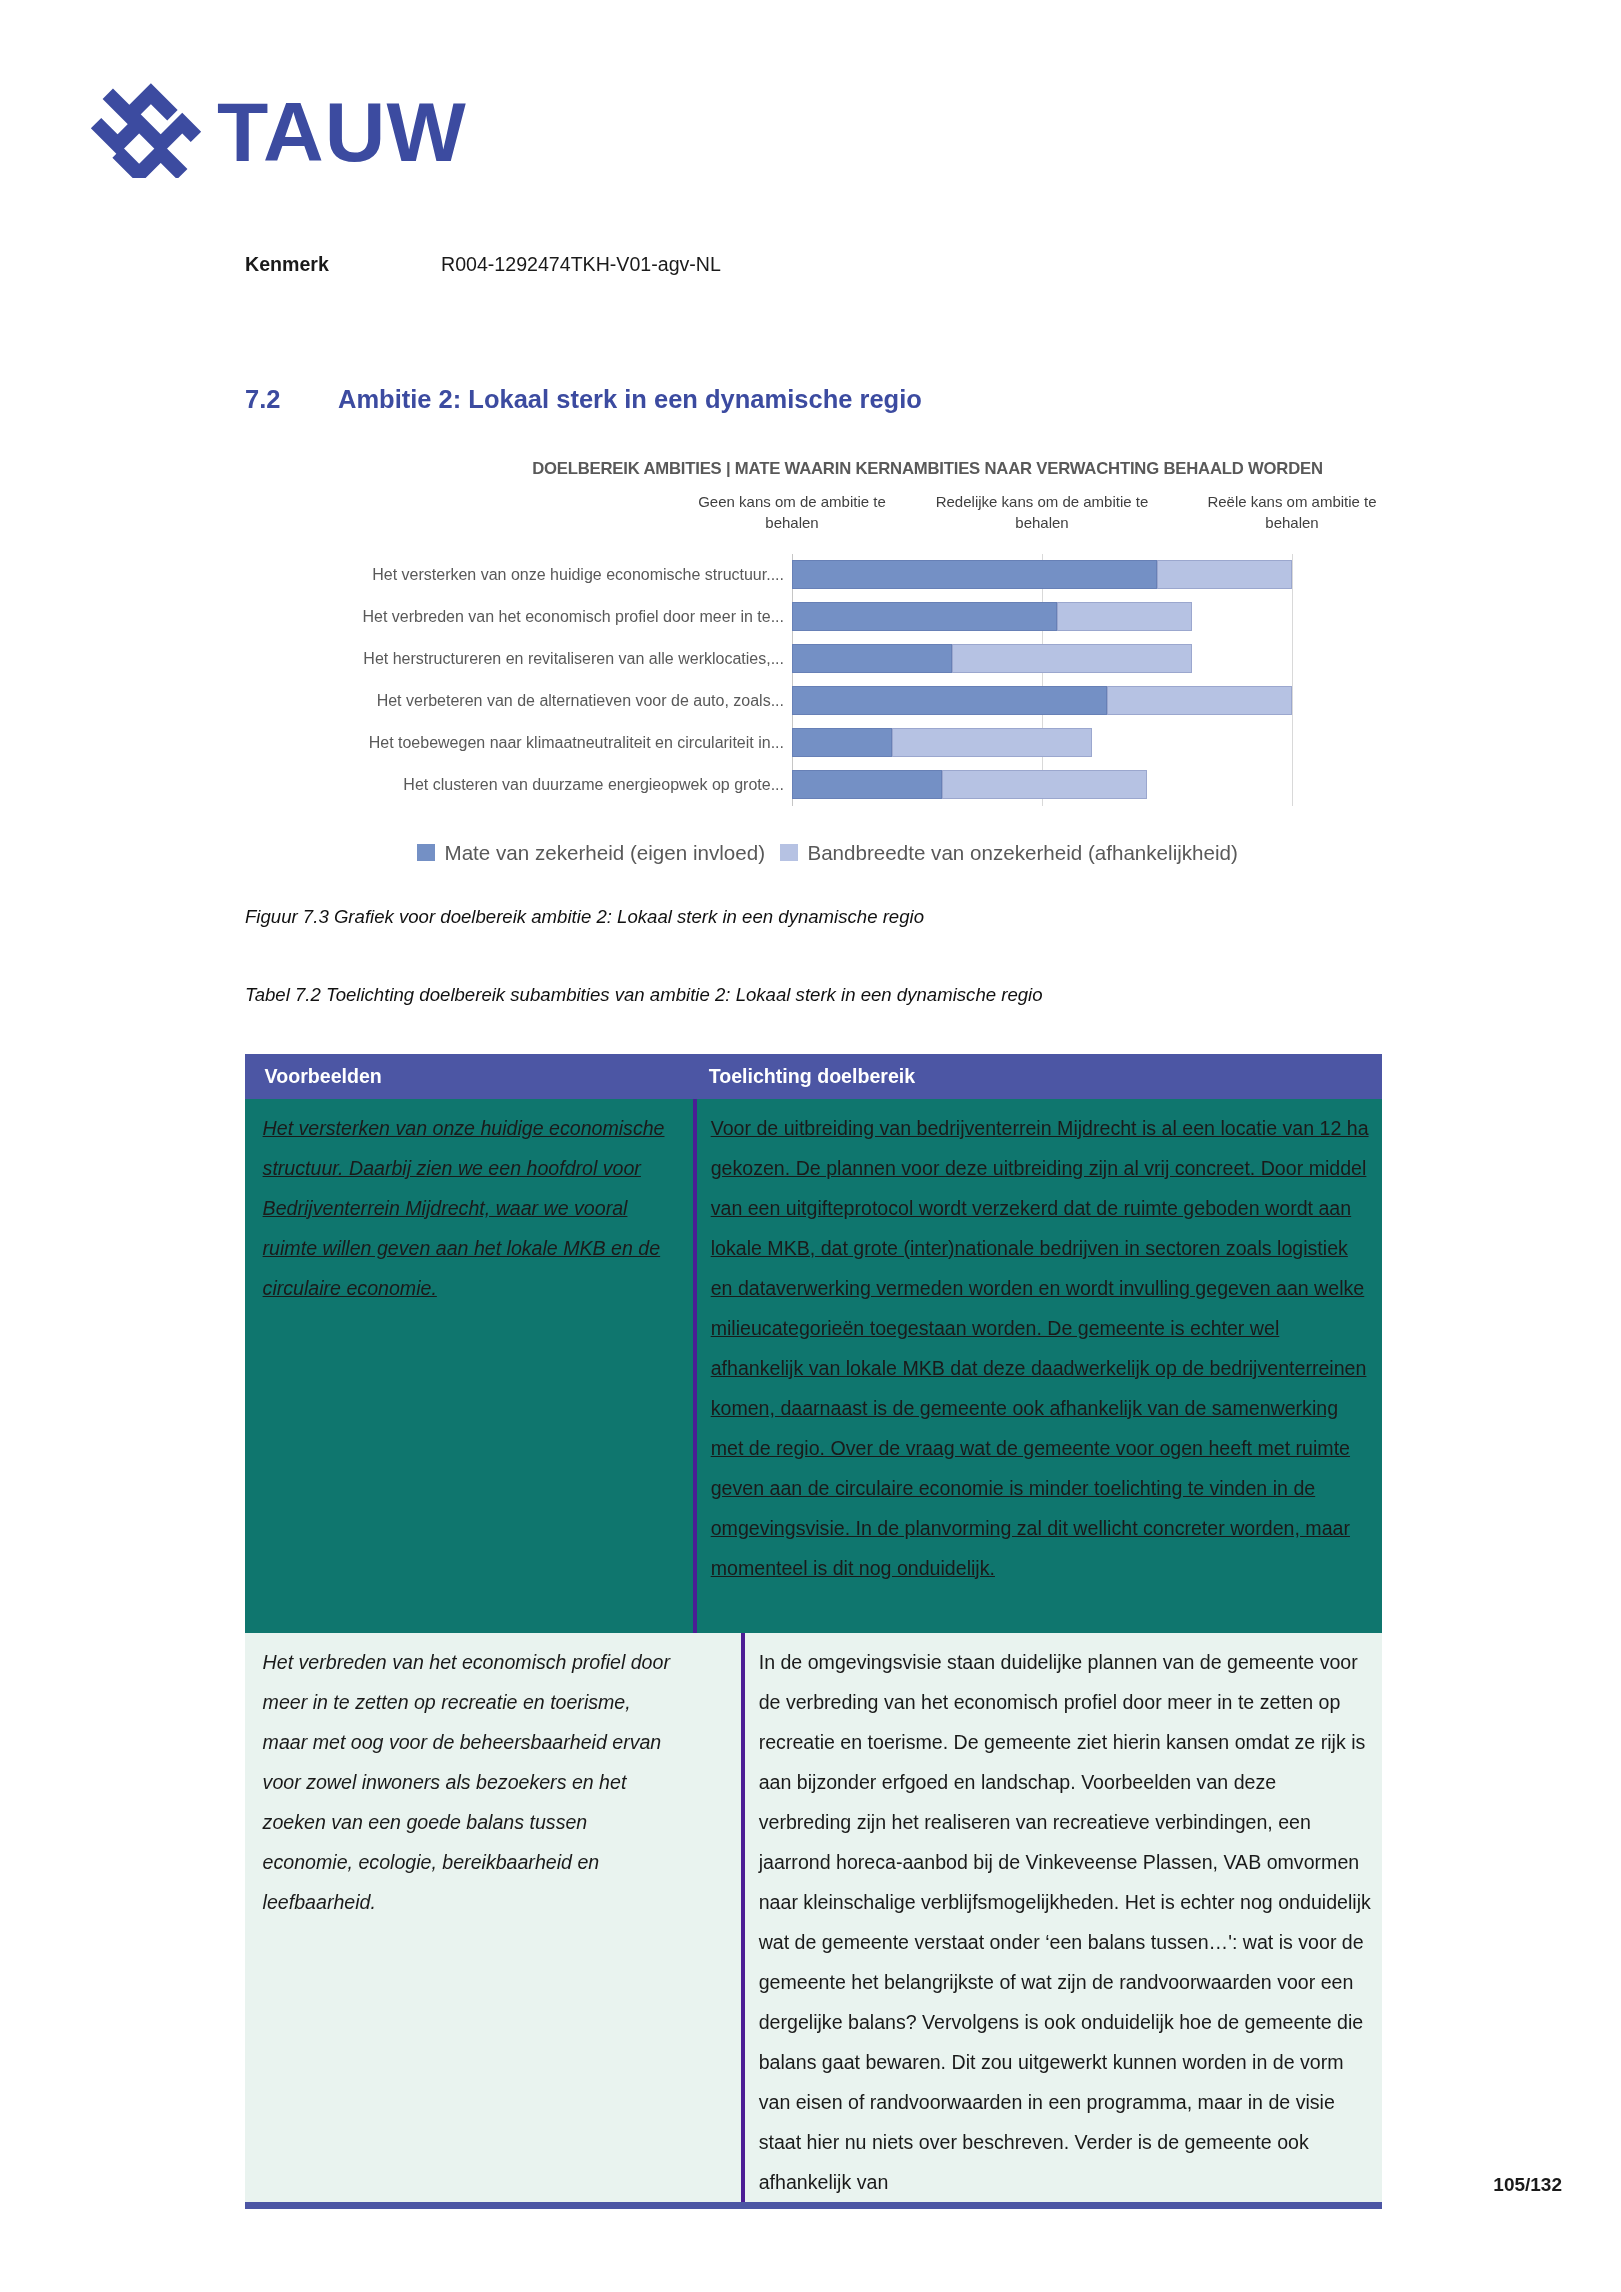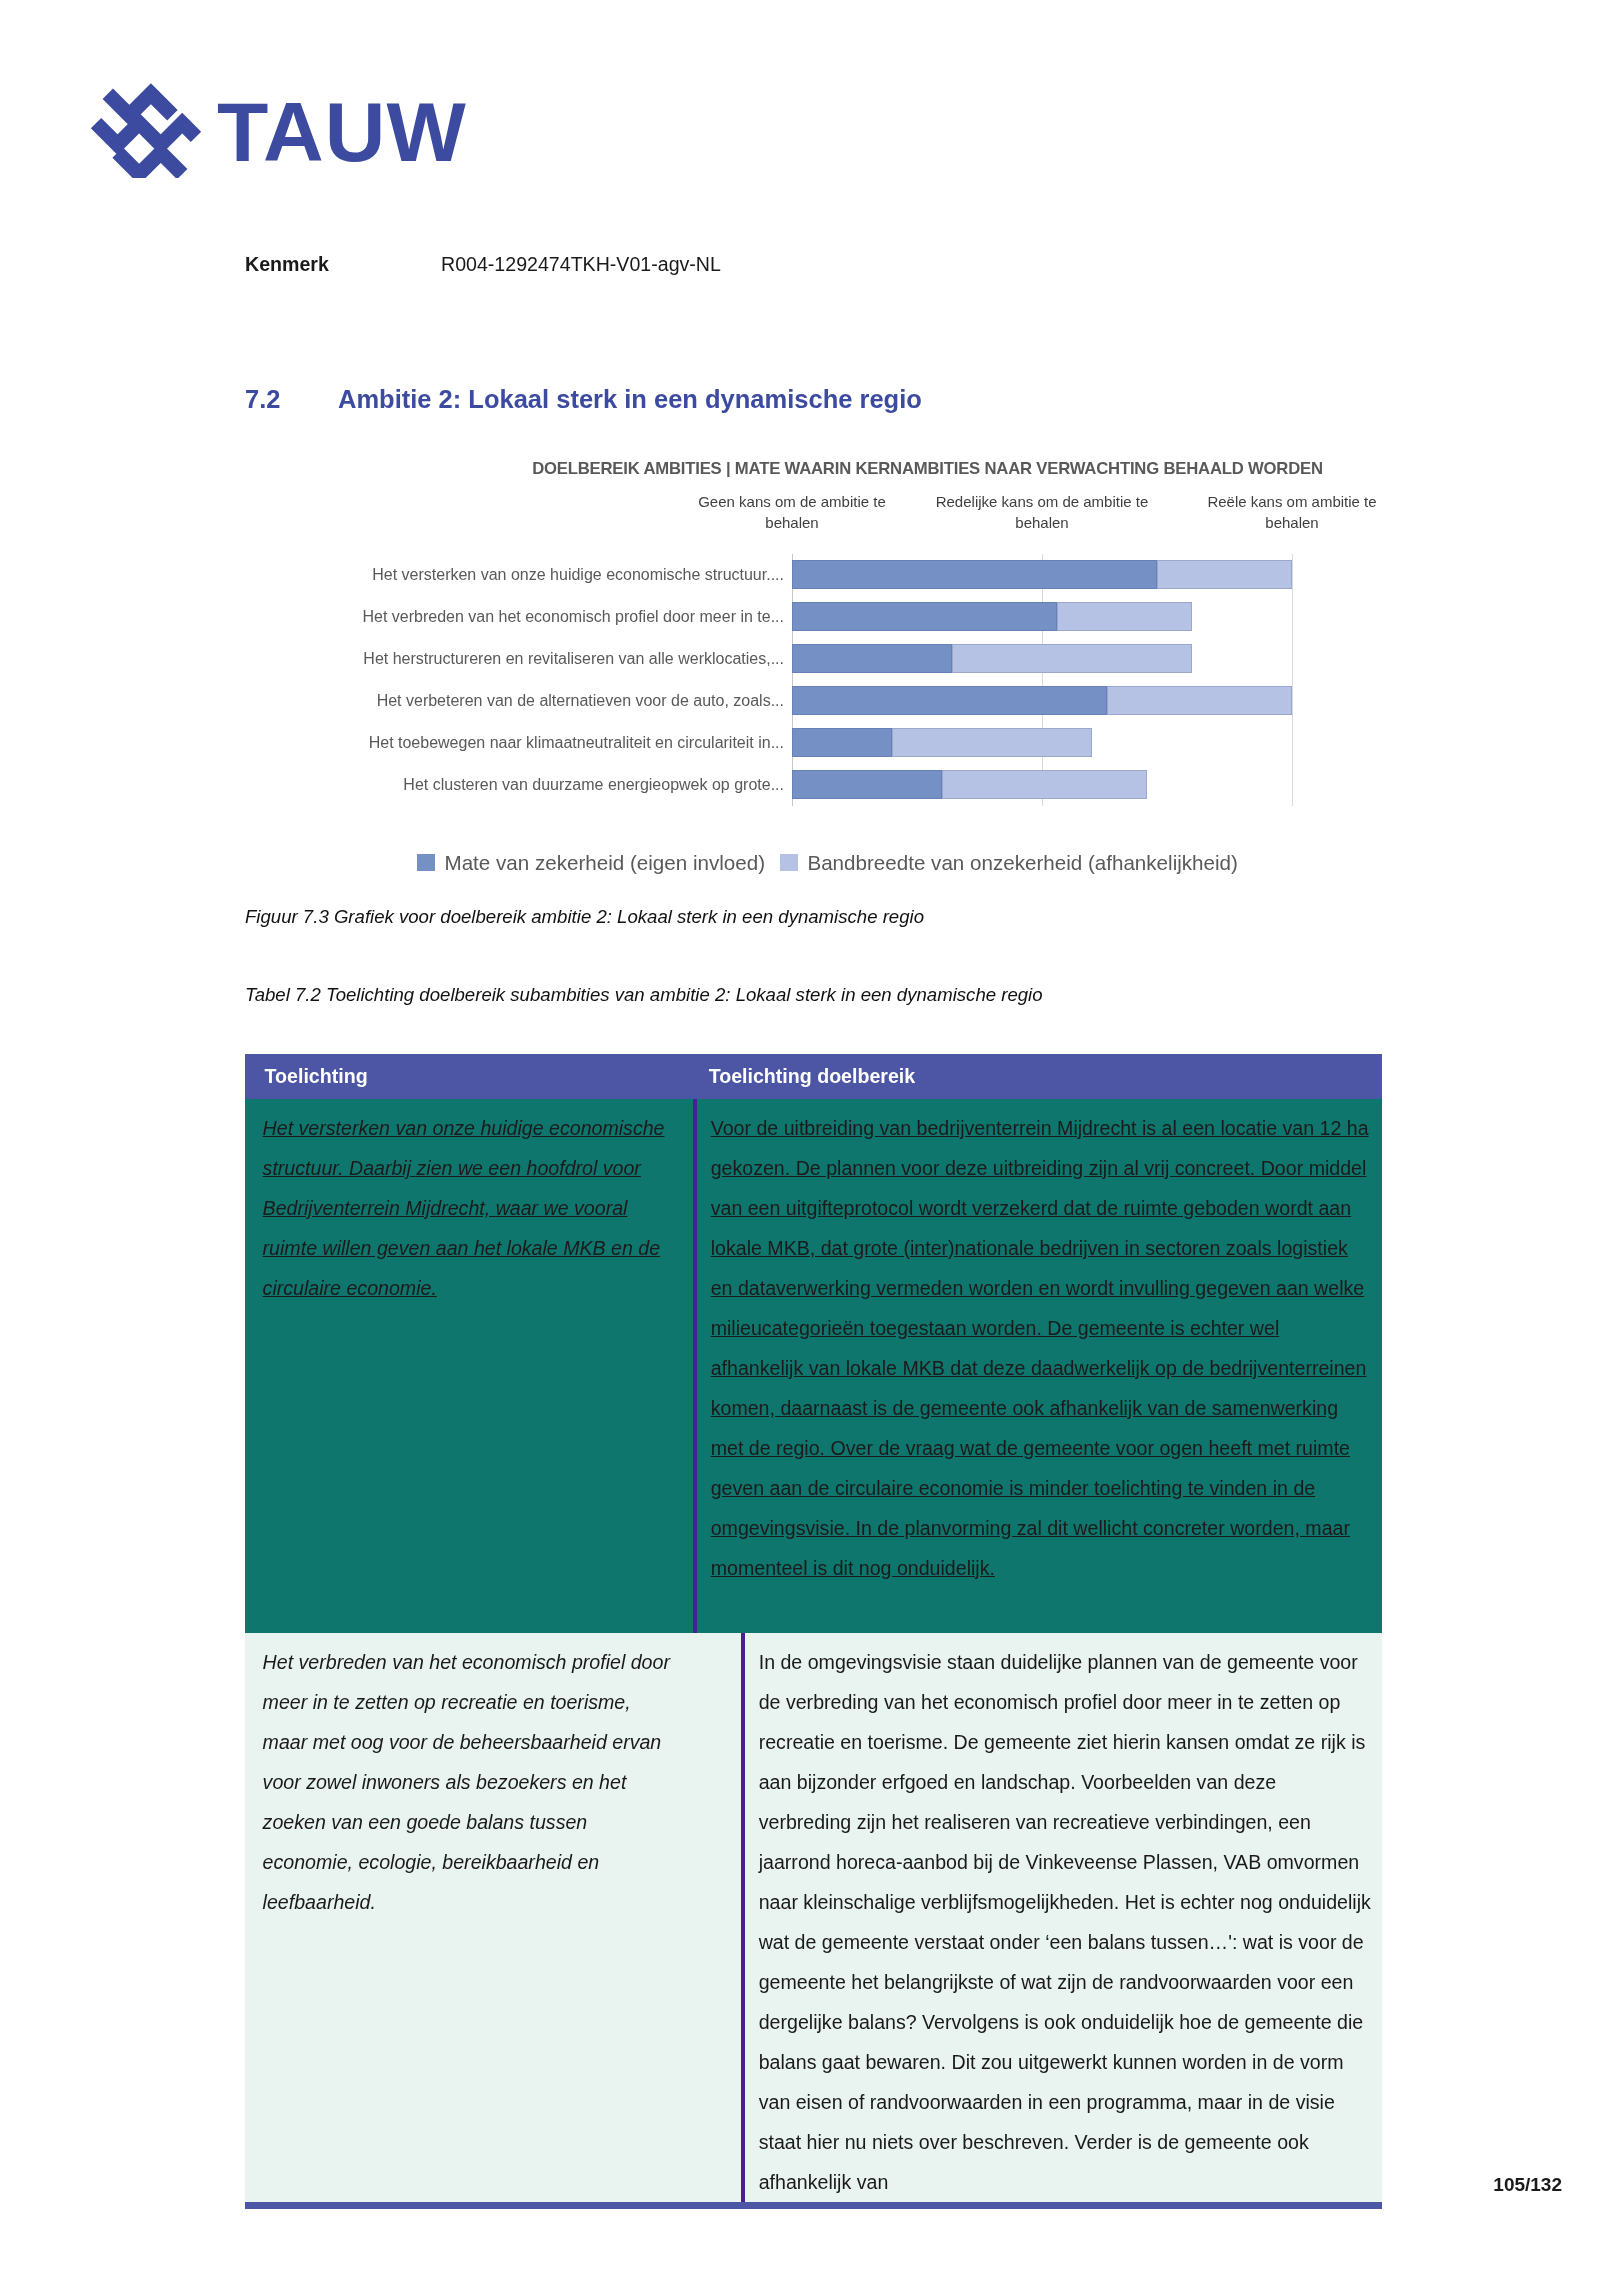--- a/index.html
+++ b/index.html
@@ -31,21 +31,21 @@
   .gridline{position:absolute;top:0;bottom:0;width:1px;background:#D9D9D9;}
   .gridline.g0{left:533px;background:#C6C6C6;}
   .gridline.g1{left:783px;}
   .gridline.g2{left:1033px;}
   .bar-row{display:flex;align-items:center;height:42px;position:relative;}
   .bar-label{width:525px;padding-right:7.8px;text-align:right;font-size:16px;color:#595959;
     white-space:nowrap;overflow:hidden;}
   .bar-track{width:500px;height:29px;display:flex;position:relative;z-index:1;}
   .bar-seg{height:100%;box-shadow:inset 0 0 0 1px rgba(60,75,130,0.22);}
   
-  .legend{display:flex;justify-content:center;gap:15px;margin-top:45px;font-size:20.6px;color:#595959;}
+  .legend{display:flex;justify-content:center;gap:15px;margin-top:35px;font-size:20.6px;color:#595959;}
   .legend-item{display:flex;align-items:center;gap:9.8px;}
   .legend-swatch{width:17.6px;height:17.6px;flex:0 0 auto;}
   
   .figure-caption{position:absolute;left:245px;top:906px;font-size:18.6px;font-style:italic;color:#111;}
   .table-caption{position:absolute;left:245px;top:984px;font-size:18.6px;font-style:italic;color:#111;}
   
   .doc-table{position:absolute;left:245px;top:1054px;width:1137px;}
   .t-header{display:flex;background:#4C56A4;color:#ffffff;font-weight:bold;font-size:19.6px;
     height:45px;align-items:center;}
   .t-h-left{width:448px;box-sizing:border-box;padding-left:19.6px;}
@@ -159,21 +159,21 @@
     </div>
   </div>
 </div>
 
 <div class="figure-caption">Figuur 7.3 Grafiek voor doelbereik ambitie 2: Lokaal sterk in een dynamische regio</div>
 
 <div class="table-caption">Tabel 7.2 Toelichting doelbereik subambities van ambitie 2: Lokaal sterk in een dynamische regio</div>
 
 <div class="doc-table">
   <div class="t-header">
-    <div class="t-h-left">Toelichting</div>
+    <div class="t-h-left">Voorbeelden</div>
     <div class="t-h-right">Toelichting doelbereik</div>
   </div>
   <div class="t-row r0">
     <div class="t-cell-left">Het versterken van onze huidige economische structuur. Daarbij zien we een hoofdrol voor Bedrijventerrein Mijdrecht, waar we vooral ruimte willen geven aan het lokale MKB en de circulaire economie.</div>
     <div class="t-cell-right">Voor de uitbreiding van bedrijventerrein Mijdrecht is al een locatie van 12 ha gekozen. De plannen voor deze uitbreiding zijn al vrij concreet. Door middel van een uitgifteprotocol wordt verzekerd dat de ruimte geboden wordt aan lokale MKB, dat grote (inter)nationale bedrijven in sectoren zoals logistiek en dataverwerking vermeden worden en wordt invulling gegeven aan welke milieucategorieën toegestaan worden. De gemeente is echter wel afhankelijk van lokale MKB dat deze daadwerkelijk op de bedrijventerreinen komen, daarnaast is de gemeente ook afhankelijk van de samenwerking met de regio. Over de vraag wat de gemeente voor ogen heeft met ruimte geven aan de circulaire economie is minder toelichting te vinden in de omgevingsvisie. In de planvorming zal dit wellicht concreter worden, maar momenteel is dit nog onduidelijk.</div>
   </div>
   <div class="t-row r1">
     <div class="t-cell-left">Het verbreden van het economisch profiel door meer in te zetten op recreatie en toerisme, maar met oog voor de beheersbaarheid ervan voor zowel inwoners als bezoekers en het zoeken van een goede balans tussen economie, ecologie, bereikbaarheid en leefbaarheid.</div>
     <div class="t-cell-right">In de omgevingsvisie staan duidelijke plannen van de gemeente voor de verbreding van het economisch profiel door meer in te zetten op recreatie en toerisme. De gemeente ziet hierin kansen omdat ze rijk is aan bijzonder erfgoed en landschap. Voorbeelden van deze verbreding zijn het realiseren van recreatieve verbindingen, een jaarrond horeca-aanbod bij de Vinkeveense Plassen, VAB omvormen naar kleinschalige verblijfsmogelijkheden. Het is echter nog onduidelijk wat de gemeente verstaat onder ‘een balans tussen…': wat is voor de gemeente het belangrijkste of wat zijn de randvoorwaarden voor een dergelijke balans? Vervolgens is ook onduidelijk hoe de gemeente die balans gaat bewaren. Dit zou uitgewerkt kunnen worden in de vorm van eisen of randvoorwaarden in een programma, maar in de visie staat hier nu niets over beschreven. Verder is de gemeente ook afhankelijk van</div>
   </div>

